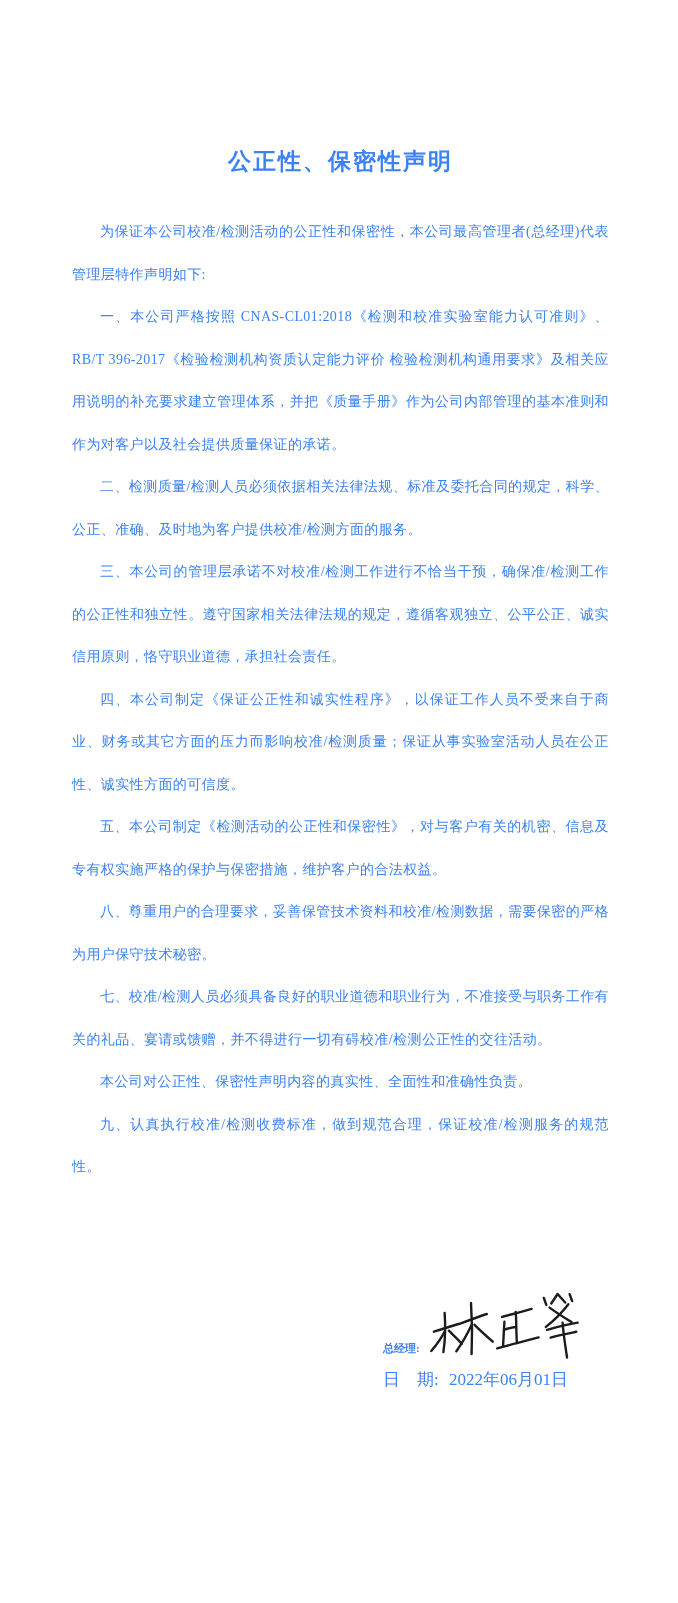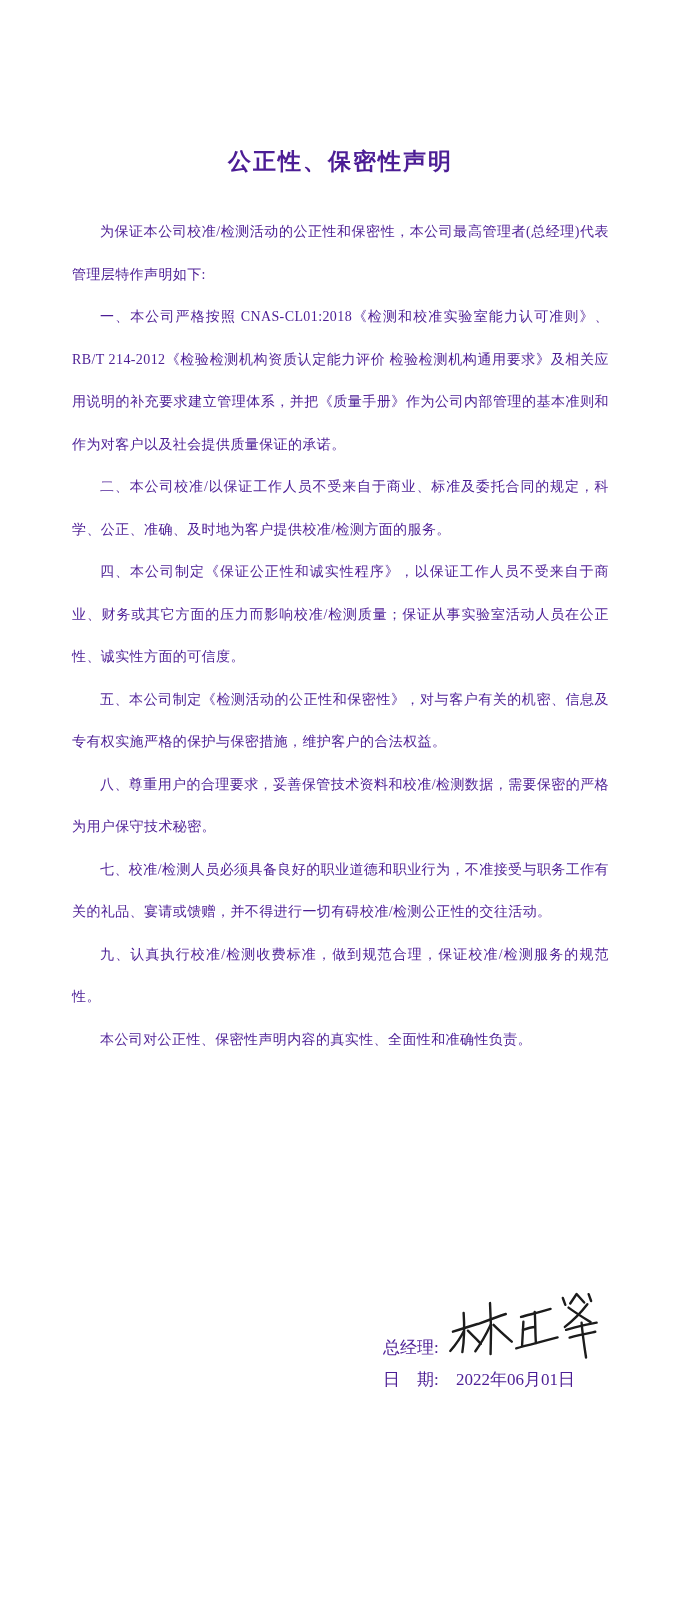--- a/index.html
+++ b/index.html
@@ -7,21 +7,21 @@
     padding: 0;
     background: #ffffff;
   }
   .page {
     position: relative;
     width: 678px;
     height: 1603px;
     background: #ffffff;
     overflow: hidden;
     font-family: "Liberation Serif", "DejaVu Serif", serif;
-    color: #4c1d95;
+    color: #3b82f6;
   }
   .content {
     position: absolute;
     left: 72px;
     top: 147px;
     width: 537px;
   }
   .doc-title {
     margin: 0 0 34px 0;
     text-align: center;
@@ -43,24 +43,25 @@
     left: 383px;
     top: 1286px;
     width: 240px;
   }
   .sig-row {
     display: flex;
     align-items: flex-end;
     height: 74px;
   }
   .sig-label {
-    font-size: 17px;
+    font-size: 11px;
     line-height: 24px;
     white-space: nowrap;
     flex: 0 0 auto;
+    font-weight: bold;
   }
   .sig-svg {
     flex: 0 0 auto;
     margin-left: 6px;
     margin-bottom: -6px;
     transform: rotate(-4deg);
   }
   .sig-svg path {
     fill: none;
     stroke: #1c1c1c;
@@ -68,40 +69,41 @@
     stroke-linecap: round;
     stroke-linejoin: round;
   }
   .date-row {
     margin-top: 8px;
     font-size: 17px;
     line-height: 24px;
     white-space: nowrap;
   }
   .date-value {
-    margin-left: 13px;
+    margin-left: 6px;
   }
 </style>
 </head>
 <body>
 
 <div class="page">
 
   <div class="content">
     <h1 class="doc-title">公正性、保密性声明</h1>
 
     <p class="para">为保证本公司校准/检测活动的公正性和保密性，本公司最高管理者(总经理)代表管理层特作声明如下:</p>
-    <p class="para">一、本公司严格按照 CNAS-CL01:2018《检测和校准实验室能力认可准则》、RB/T 214-2012《检验检测机构资质认定能力评价 检验检测机构通用要求》及相关应用说明的补充要求建立管理体系，并把《质量手册》作为公司内部管理的基本准则和作为对客户以及社会提供质量保证的承诺。</p>
-    <p class="para">二、本公司校准/以保证工作人员不受来自于商业、标准及委托合同的规定，科学、公正、准确、及时地为客户提供校准/检测方面的服务。</p>
+    <p class="para">一、本公司严格按照 CNAS-CL01:2018《检测和校准实验室能力认可准则》、RB/T 396-2017《检验检测机构资质认定能力评价 检验检测机构通用要求》及相关应用说明的补充要求建立管理体系，并把《质量手册》作为公司内部管理的基本准则和作为对客户以及社会提供质量保证的承诺。</p>
+    <p class="para">二、检测质量/检测人员必须依据相关法律法规、标准及委托合同的规定，科学、公正、准确、及时地为客户提供校准/检测方面的服务。</p>
+    <p class="para">三、本公司的管理层承诺不对校准/检测工作进行不恰当干预，确保准/检测工作的公正性和独立性。遵守国家相关法律法规的规定，遵循客观独立、公平公正、诚实信用原则，恪守职业道德，承担社会责任。</p>
     <p class="para">四、本公司制定《保证公正性和诚实性程序》，以保证工作人员不受来自于商业、财务或其它方面的压力而影响校准/检测质量；保证从事实验室活动人员在公正性、诚实性方面的可信度。</p>
     <p class="para">五、本公司制定《检测活动的公正性和保密性》，对与客户有关的机密、信息及专有权实施严格的保护与保密措施，维护客户的合法权益。</p>
     <p class="para">八、尊重用户的合理要求，妥善保管技术资料和校准/检测数据，需要保密的严格为用户保守技术秘密。</p>
     <p class="para">七、校准/检测人员必须具备良好的职业道德和职业行为，不准接受与职务工作有关的礼品、宴请或馈赠，并不得进行一切有碍校准/检测公正性的交往活动。</p>
+    <p class="para">本公司对公正性、保密性声明内容的真实性、全面性和准确性负责。</p>
     <p class="para">九、认真执行校准/检测收费标准，做到规范合理，保证校准/检测服务的规范性。</p>
-    <p class="para">本公司对公正性、保密性声明内容的真实性、全面性和准确性负责。</p>
   </div>
 
   <div class="sig-block">
     <div class="sig-row">
       <span class="sig-label">总经理:</span>
       <svg class="sig-svg" width="180" height="72" viewBox="0 0 180 72" role="img" aria-label="林正峯">
 
         <path d="M8,32 C16,30 24,28 33,26"></path>
         <path d="M20,14 C20,26 19,40 16,53"></path>
         <path d="M19,32 C15,39 9,46 4,51"></path>

